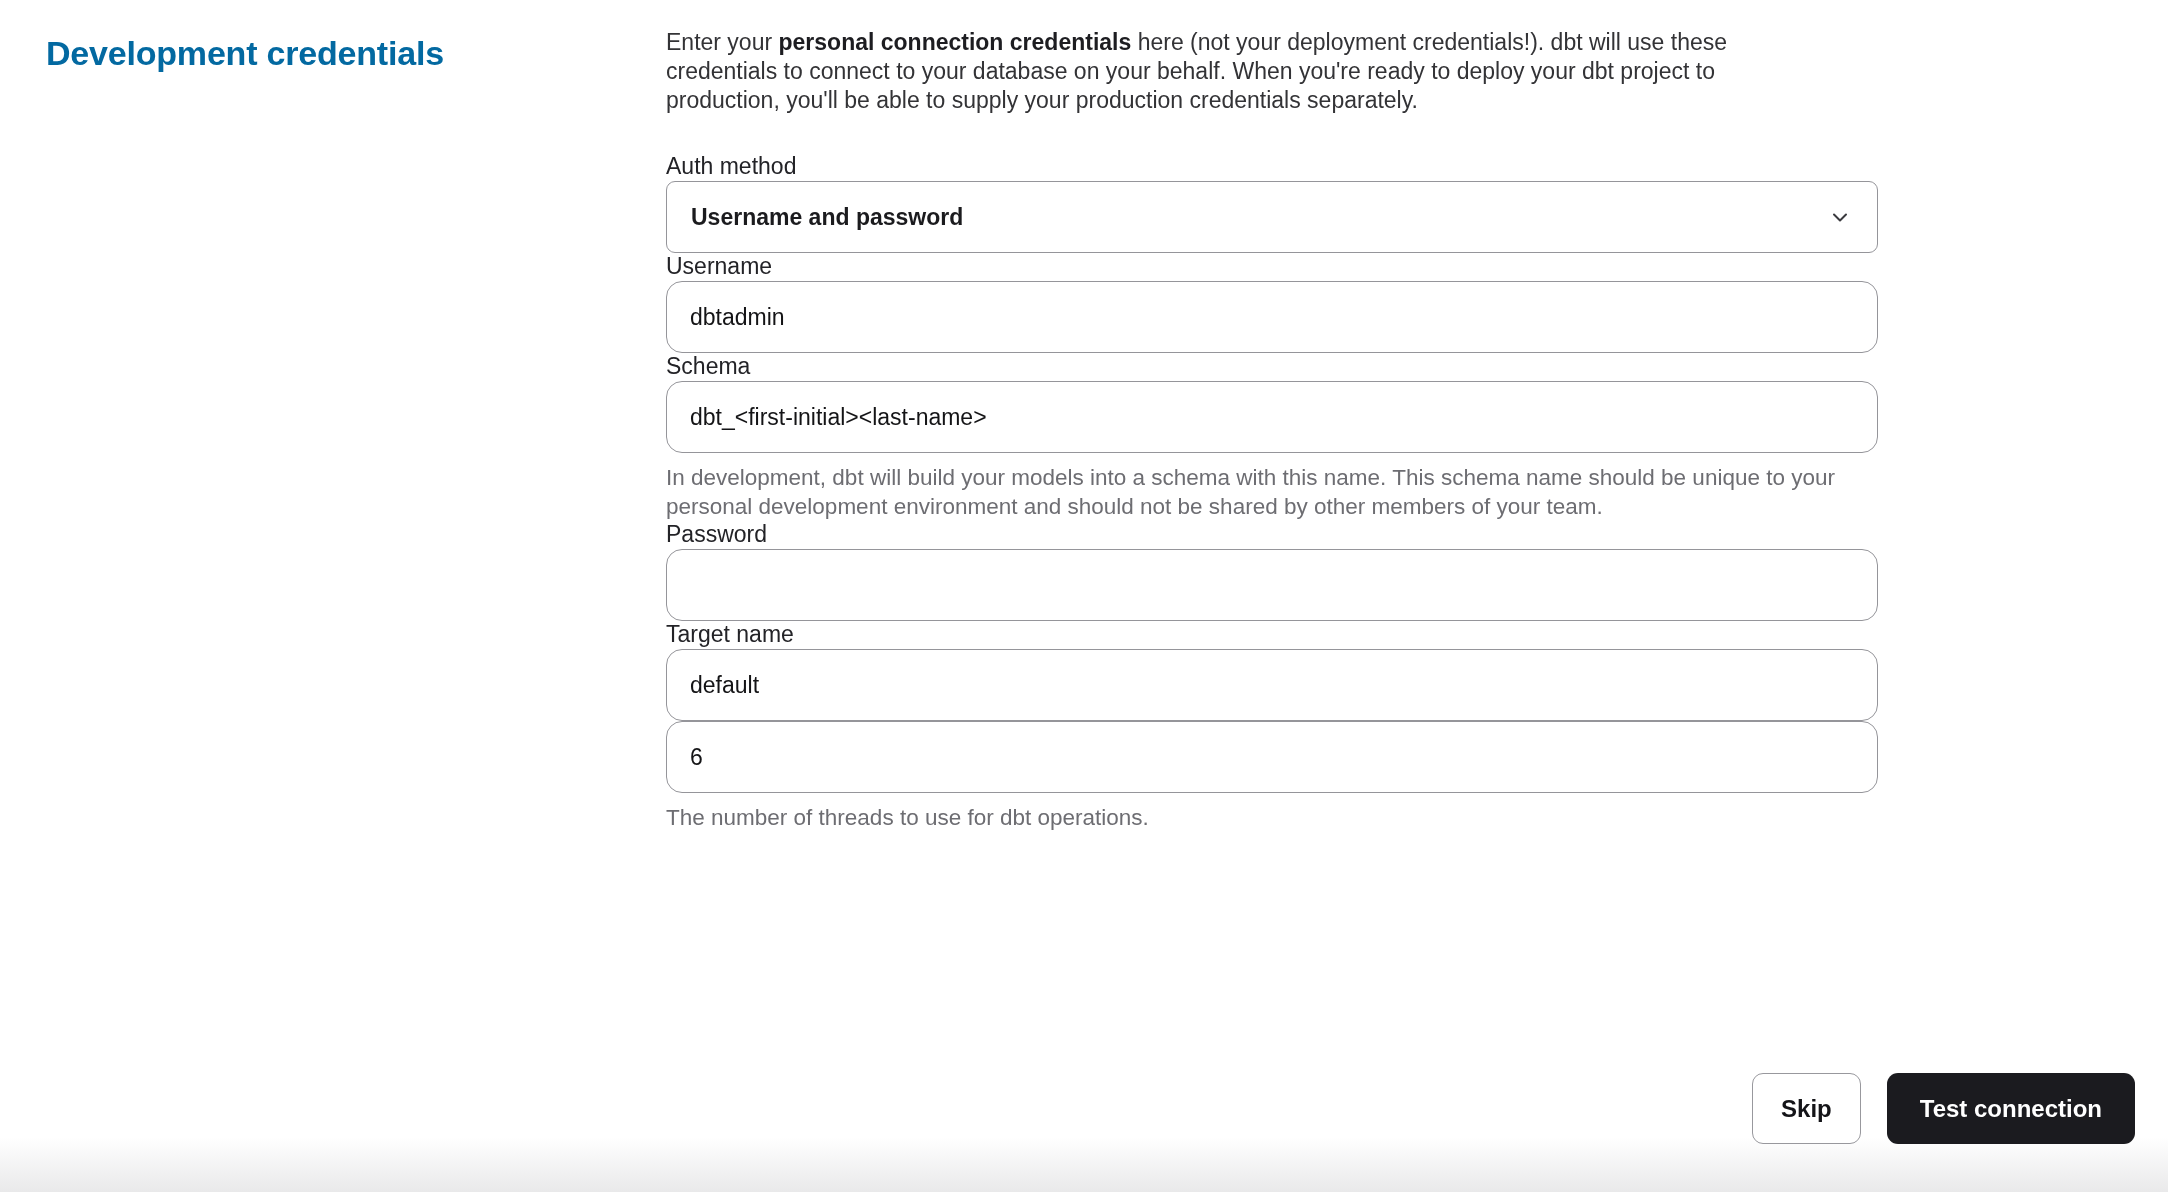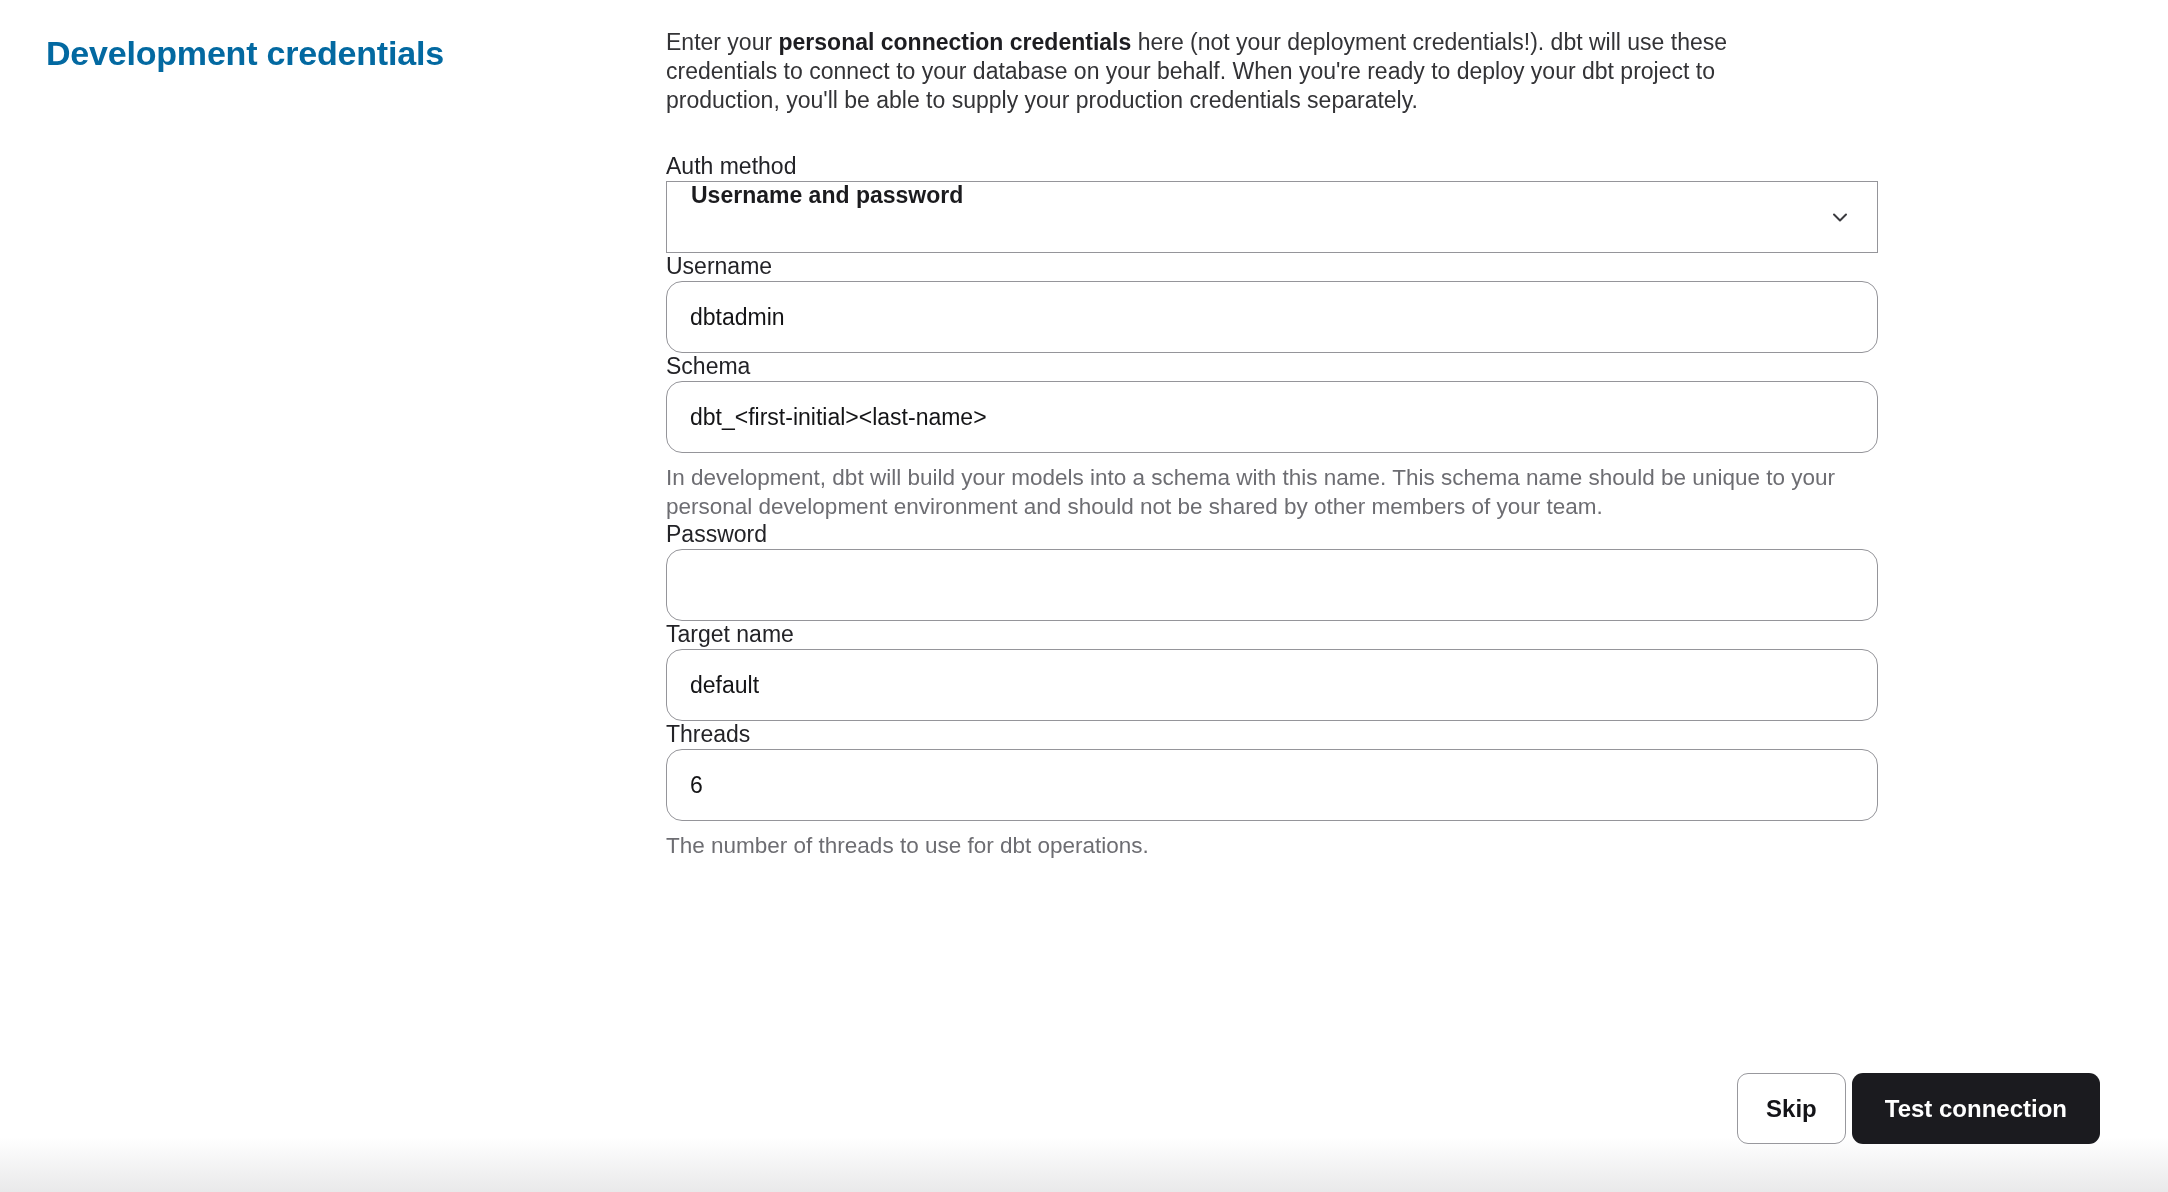--- a/index.html
+++ b/index.html
@@ -28,44 +28,44 @@
   }
   .description .bold { font-weight: 700; color: #1d1d21; }
 
   .field { }
   .field-label {
     display: block; font-size: 23px; line-height: 26px; font-weight: 500;
     color: #232327; margin-bottom: 2px;
   }
 
   .select-box {
-    position: relative; display: flex; align-items: flex-start;
+    position: relative; display: flex; align-items: center;
     width: 100%; height: 72px;
-    border: 1.5px solid #95959a; border-radius: 0;
+    border: 1.5px solid #95959a; border-radius: 9px;
     background: #fff; padding: 0 60px 0 24px; cursor: pointer;
   }
   .select-value { font-size: 23px; font-weight: 600; color: #1b1b1e; }
   .chevron {
     position: absolute; right: 25px; top: 50%; transform: translateY(-50%);
     width: 24px; height: 24px; display: flex; align-items: center; justify-content: center;
   }
 
   .text-input {
     display: block; width: 100%; height: 72px;
     border: 1.5px solid #95959a; border-radius: 16px;
     background: #fff; padding: 0 23px;
     font-size: 23px; color: #141416; font-family: inherit; outline: none;
   }
 
   .field-help {
     font-size: 22.5px; line-height: 29px; color: #6d6d72;
     margin-top: 10px; max-width: 1180px;
   }
 
-  .footer { position: absolute; right: 68px; bottom: 48px; display: flex; gap: 6px; z-index: 2; }
+  .footer { position: absolute; right: 33px; bottom: 48px; display: flex; gap: 26px; z-index: 2; }
   .btn {
     height: 71px; border-radius: 11px; font-family: inherit;
     font-size: 24px; font-weight: 600; cursor: pointer;
     display: flex; align-items: center; justify-content: center;
   }
   .btn-skip { padding: 0 28px; background: #ffffff; border: 1.5px solid #98989d; color: #141418; }
   .btn-test { padding: 0 33px; background: #1b1b1f; border: none; color: #ffffff; }
 
   .bottom-fade {
     position: absolute; left: 0; bottom: 0; width: 100%; height: 55px;
@@ -114,21 +114,20 @@
         <label class="field-label">Password</label>
         <input class="text-input" type="password" value="" style="">
       </div>
 
       <div class="field">
         <label class="field-label">Target name</label>
         <input class="text-input" type="text" value="default" style="">
       </div>
 
       <div class="field">
-        <label class="field-label">Threads</label>
         <input class="text-input" type="text" value="6" style="">
         <p class="field-help">The number of threads to use for dbt operations.</p>
       </div>
 
     </div>
   </div>
 
   <div class="footer">
     <button class="btn btn-skip">Skip</button>
     <button class="btn btn-test">Test connection</button>

